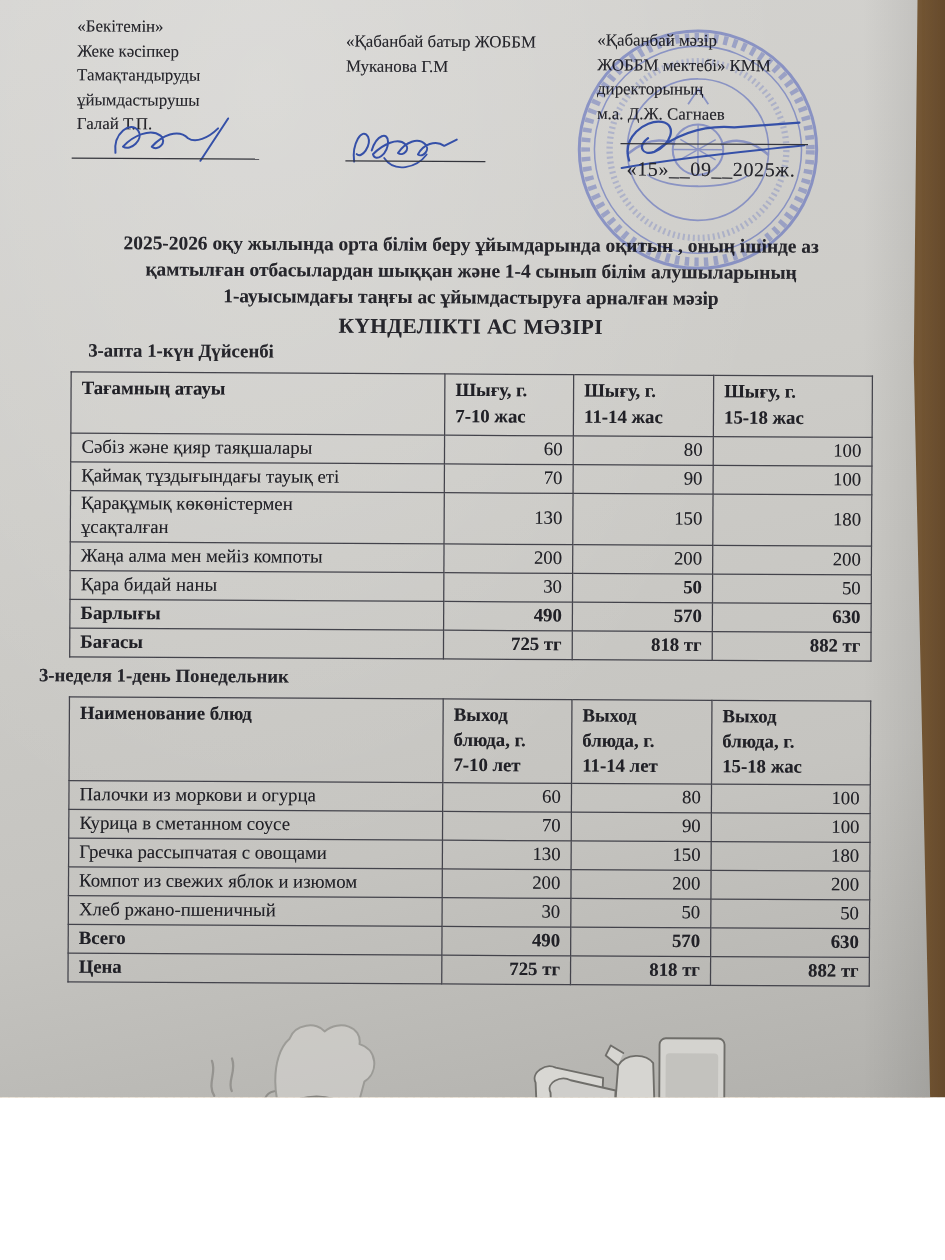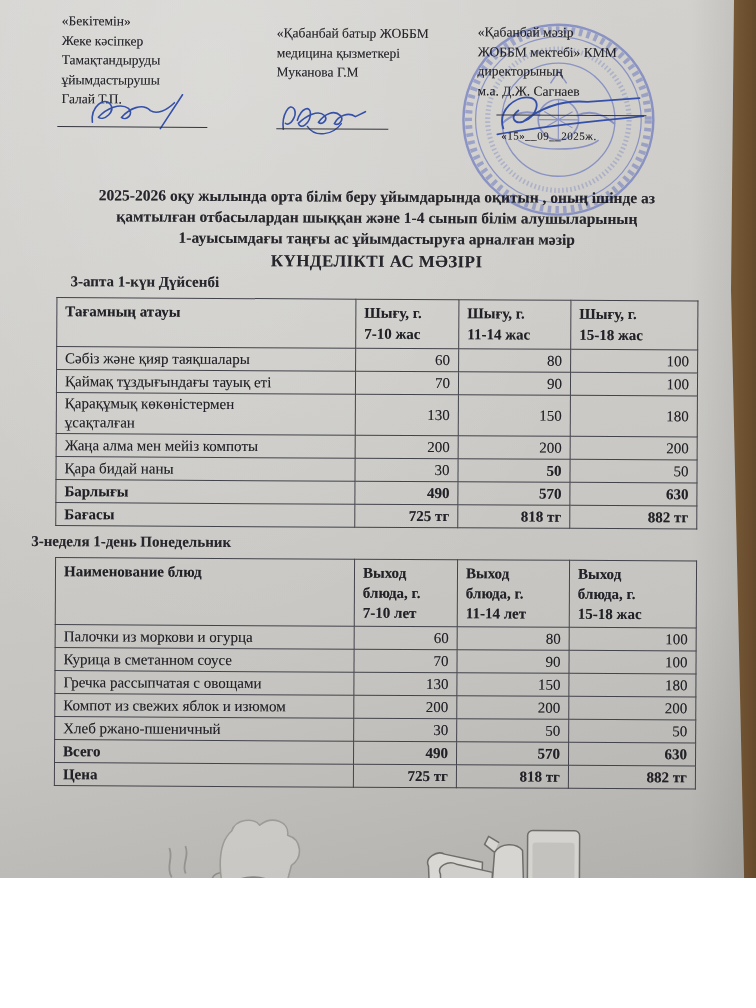--- a/index.html
+++ b/index.html
@@ -36,21 +36,21 @@
   .a0 { left:62px;  top:11px; width:212px; }
   .a1 { left:277px; top:22px; width:208px; }
   .a2 { left:478px; top:20px; width:220px; }
 
   .sig { position:absolute; }
   .sig path { fill:none; stroke:#3550a8; stroke-linecap:round; stroke-linejoin:round; }
   .sig-rule { position:absolute; border-bottom:1.4px solid #34353c; }
   .rule0 { left:58px;  top:126px; width:150px; }
   .rule1 { left:277px; top:127px; width:112px; }
   .rule2 { left:497px; top:112px; width:150px; }
-  .stamp-date { position:absolute; left:502px; top:124px; font-size:11px; letter-spacing:.5px; }
+  .stamp-date { position:absolute; left:502px; top:124px; font-size:16px; letter-spacing:.5px; }
 
   .stamp { position:absolute; left:458px; top:16px; width:202px; height:202px; opacity:.58; mix-blend-mode:multiply; }
 
   
   .title { margin:12px 26px 0 26px; text-align:center; font-weight:bold; font-size:15.5px; line-height:21px; }
   .subtitle { margin-top:3px; text-align:center; font-weight:bold; font-size:17px; letter-spacing:.4px; }
   .week { font-weight:bold; font-size:15px; margin-top:3px; }
   .week-1 { margin-left:72px; }
   .week-2 { margin-left:34px; margin-top:7px; }
 
@@ -84,21 +84,20 @@
       <div class="approvals">
         <div class="approval a0">
           <div class="ln">«Бекітемін»</div>
           <div class="ln">Жеке кәсіпкер</div>
           <div class="ln">Тамақтандыруды</div>
           <div class="ln">ұйымдастырушы</div>
           <div class="ln">Галай Т.П.</div>
         </div>
         <div class="approval a1">
           <div class="ln">«Қабанбай батыр ЖОББМ</div>
-          <div class="ln">медицина қызметкері</div>
           <div class="ln">Муканова Г.М</div>
         </div>
         <div class="approval a2">
           <div class="ln">«Қабанбай мәзір</div>
           <div class="ln">ЖОББМ мектебі» КММ</div>
           <div class="ln">директорының</div>
           <div class="ln">м.а.  Д.Ж. Сагнаев</div>
         </div>
 
         <svg class="stamp" viewBox="0 0 200 200">

